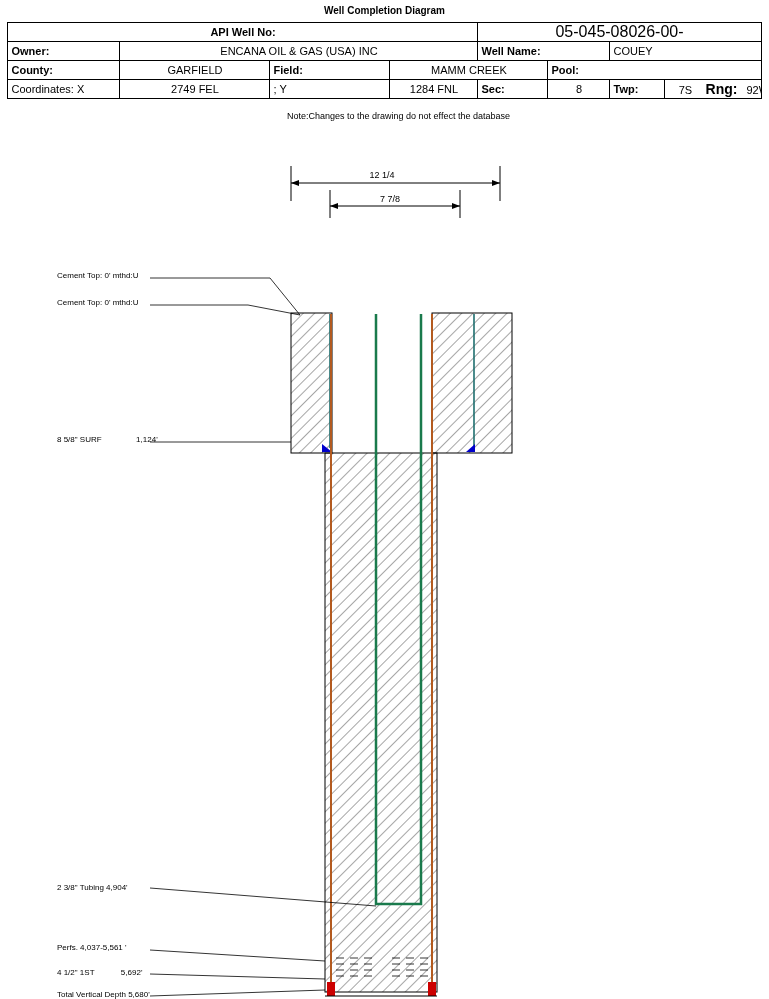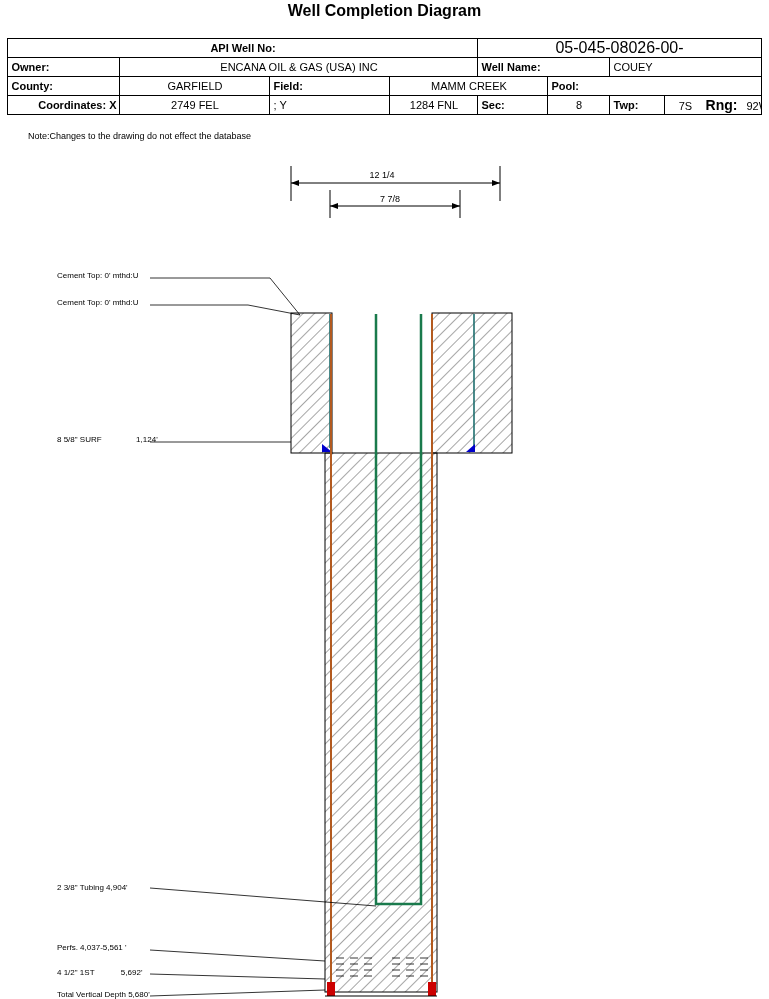--- a/index.html
+++ b/index.html
@@ -12,71 +12,70 @@
     height: 999px;
     font-family: "Liberation Sans", sans-serif;
     color: #000000;
     position: relative;
     overflow: hidden;
   }
 
   
   .doc-title {
     text-align: center;
-    font-size: 16px;
+    font-size: 10px;
     font-weight: bold;
     line-height: 18px;
     padding-top: 2px;
     padding-bottom: 2px;
   }
 
   table.hdr {
     border-collapse: collapse;
     width: 753px;
-    margin: 16px auto;
+    margin: 0 auto;
     table-layout: fixed;
   }
   table.hdr td {
     border: 1px solid #000000;
     padding: 0 3px;
     font-size: 11px;
     height: 18px;
     vertical-align: middle;
     white-space: nowrap;
     overflow: hidden;
   }
   td.lbl-bold {
     font-size: 14px;
     font-weight: bold;
   }
   td.lbl-bold-sm {
     font-size: 13px;
-    font-weight: bold;
-    text-align: right;
+    font-weight: normal;
   }
   td.val {
     font-size: 11px;
   }
   td.ctr {
     text-align: center;
   }
   .apirow td {
     text-align: center;
     font-size: 13px;
     font-weight: bold;
   }
   .apirow td.apival {
     font-weight: normal;
     font-size: 16px;
   }
 
   .note {
-    text-align: left;
+    text-align: center;
     font-size: 9px;
-    margin-top: 4px;
+    margin-top: 12px;
     padding-left: 28px;
   }
 
   
   .canvas {
     position: absolute;
     left: 0;
     top: 118px;
     width: 769px;
     height: 881px;

